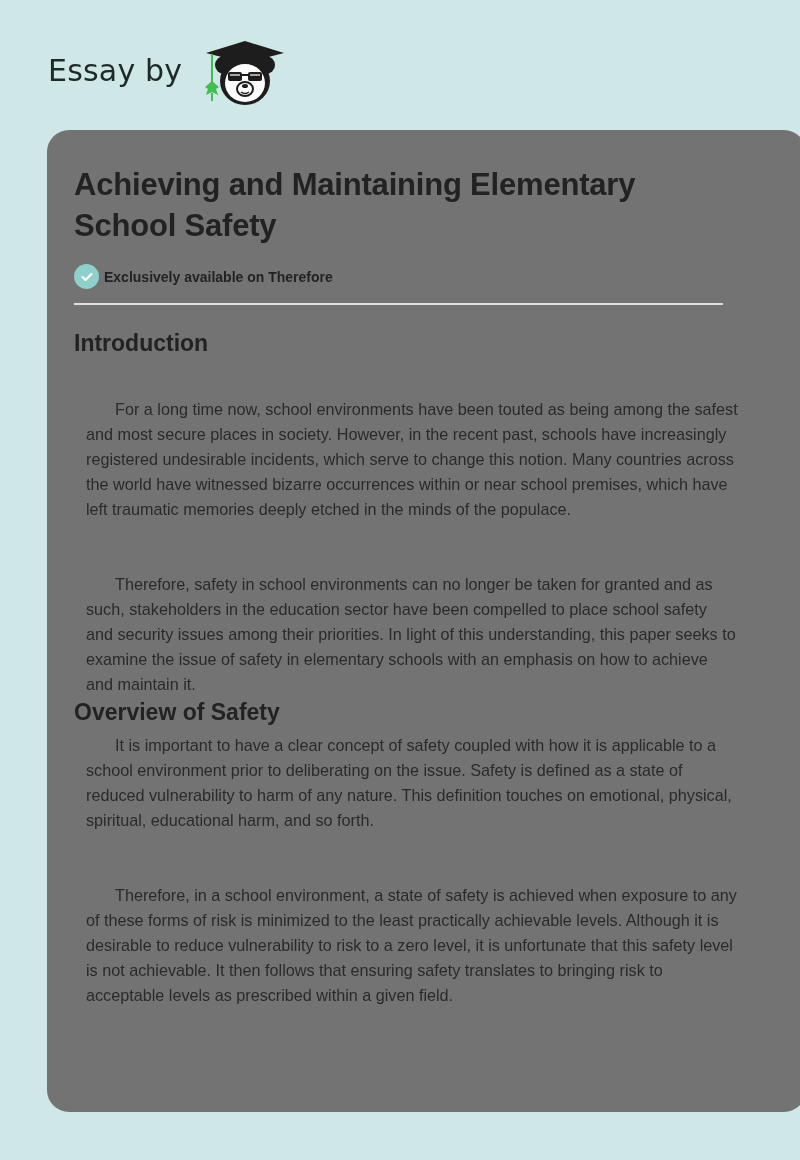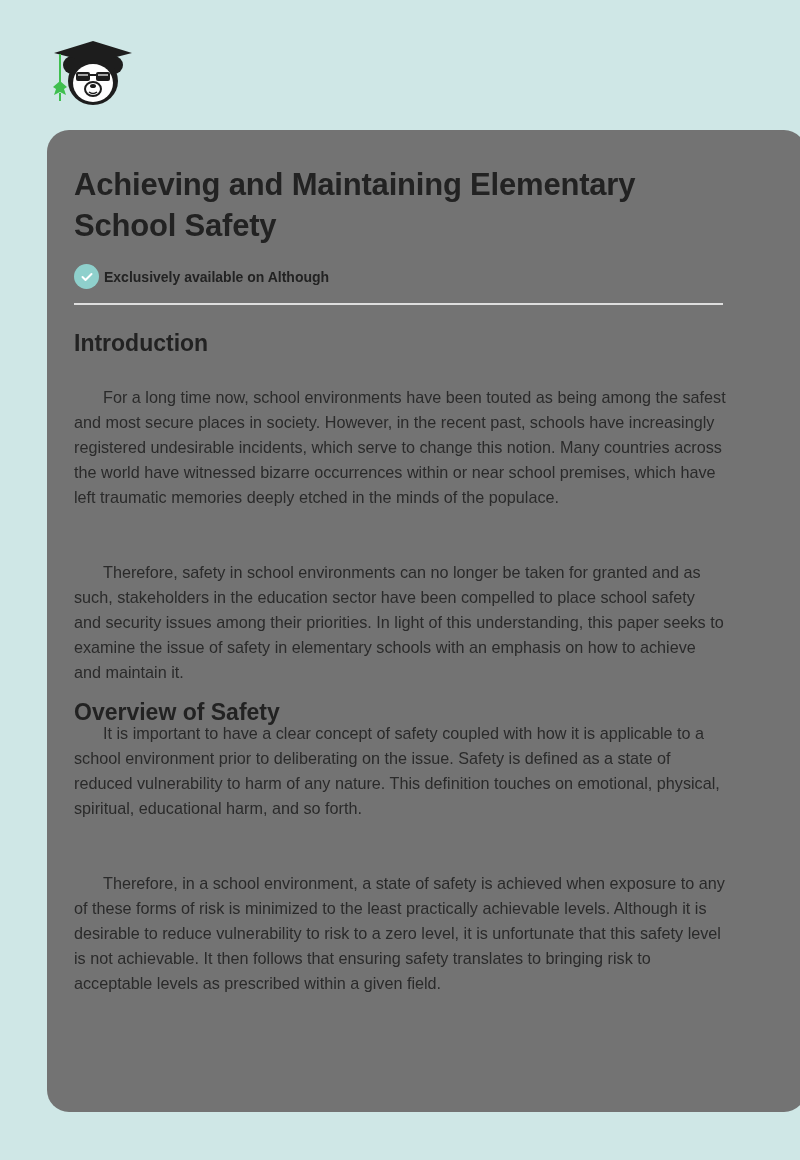--- a/index.html
+++ b/index.html
@@ -112,31 +112,32 @@
     margin: 0;
     font-size: 23px;
     font-weight: bold;
     color: #222222;
     line-height: 32px;
   }
   .para {
     position: absolute;
     left: 0;
     width: 652px;
-    margin: 0;
+    margin: 12px;
     font-size: 16.2px;
     line-height: 25px;
     color: #2a2a2a;
     text-indent: 29px;
   }
 </style>
 </head>
 <body>
 
 <header class="header">
+  <span class="essay-by">Essay by</span>
   <span class="logo-icon">
     <svg width="90" height="74" viewBox="0 0 90 74">
 
       <circle cx="24" cy="30" r="9" fill="#1d1d1d"></circle>
       <circle cx="66" cy="30" r="9" fill="#1d1d1d"></circle>
 
       <ellipse cx="45" cy="46" rx="25" ry="24" fill="#1d1d1d"></ellipse>
       <ellipse cx="45" cy="48" rx="20" ry="19" fill="#ffffff"></ellipse>
 
       <rect x="28" y="37" width="14" height="9" rx="2" fill="#1d1d1d"></rect>
@@ -162,21 +163,21 @@
 <main class="card">
   <div class="content">
     <h1 class="title">Achieving and Maintaining Elementary School Safety</h1>
 
     <div class="exclusive">
       <span class="check-icon">
         <svg width="12" height="10" viewBox="0 0 12 10">
           <path d="M1.5 5 L4.5 8 L10.5 2" fill="none" stroke="#ffffff" stroke-width="2" stroke-linecap="round" stroke-linejoin="round"></path>
         </svg>
       </span>
-      <span class="exclusive-text">Exclusively available on Although</span>
+      <span class="exclusive-text">Exclusively available on Therefore</span>
     </div>
 
     <div class="divider"></div>
 
     <h2 class="section-heading" style="top:197px;">Introduction</h2>
     <p class="para" style="top:255px;">For a long time now, school environments have been touted as being among the safest and most secure places in society. However, in the recent past, schools have increasingly registered undesirable incidents, which serve to change this notion. Many countries across the world have witnessed bizarre occurrences within or near school premises, which have left traumatic memories deeply etched in the minds of the populace.</p>
     <p class="para" style="top:430px;">Therefore, safety in school environments can no longer be taken for granted and as such, stakeholders in the education sector have been compelled to place school safety and security issues among their priorities. In light of this understanding, this paper seeks to examine the issue of safety in elementary schools with an emphasis on how to achieve and maintain it.</p>
 
     <h2 class="section-heading" style="top:566px;">Overview of Safety</h2>
     <p class="para" style="top:591px;">It is important to have a clear concept of safety coupled with how it is applicable to a school environment prior to deliberating on the issue. Safety is defined as a state of reduced vulnerability to harm of any nature. This definition touches on emotional, physical, spiritual, educational harm, and so forth.</p>

